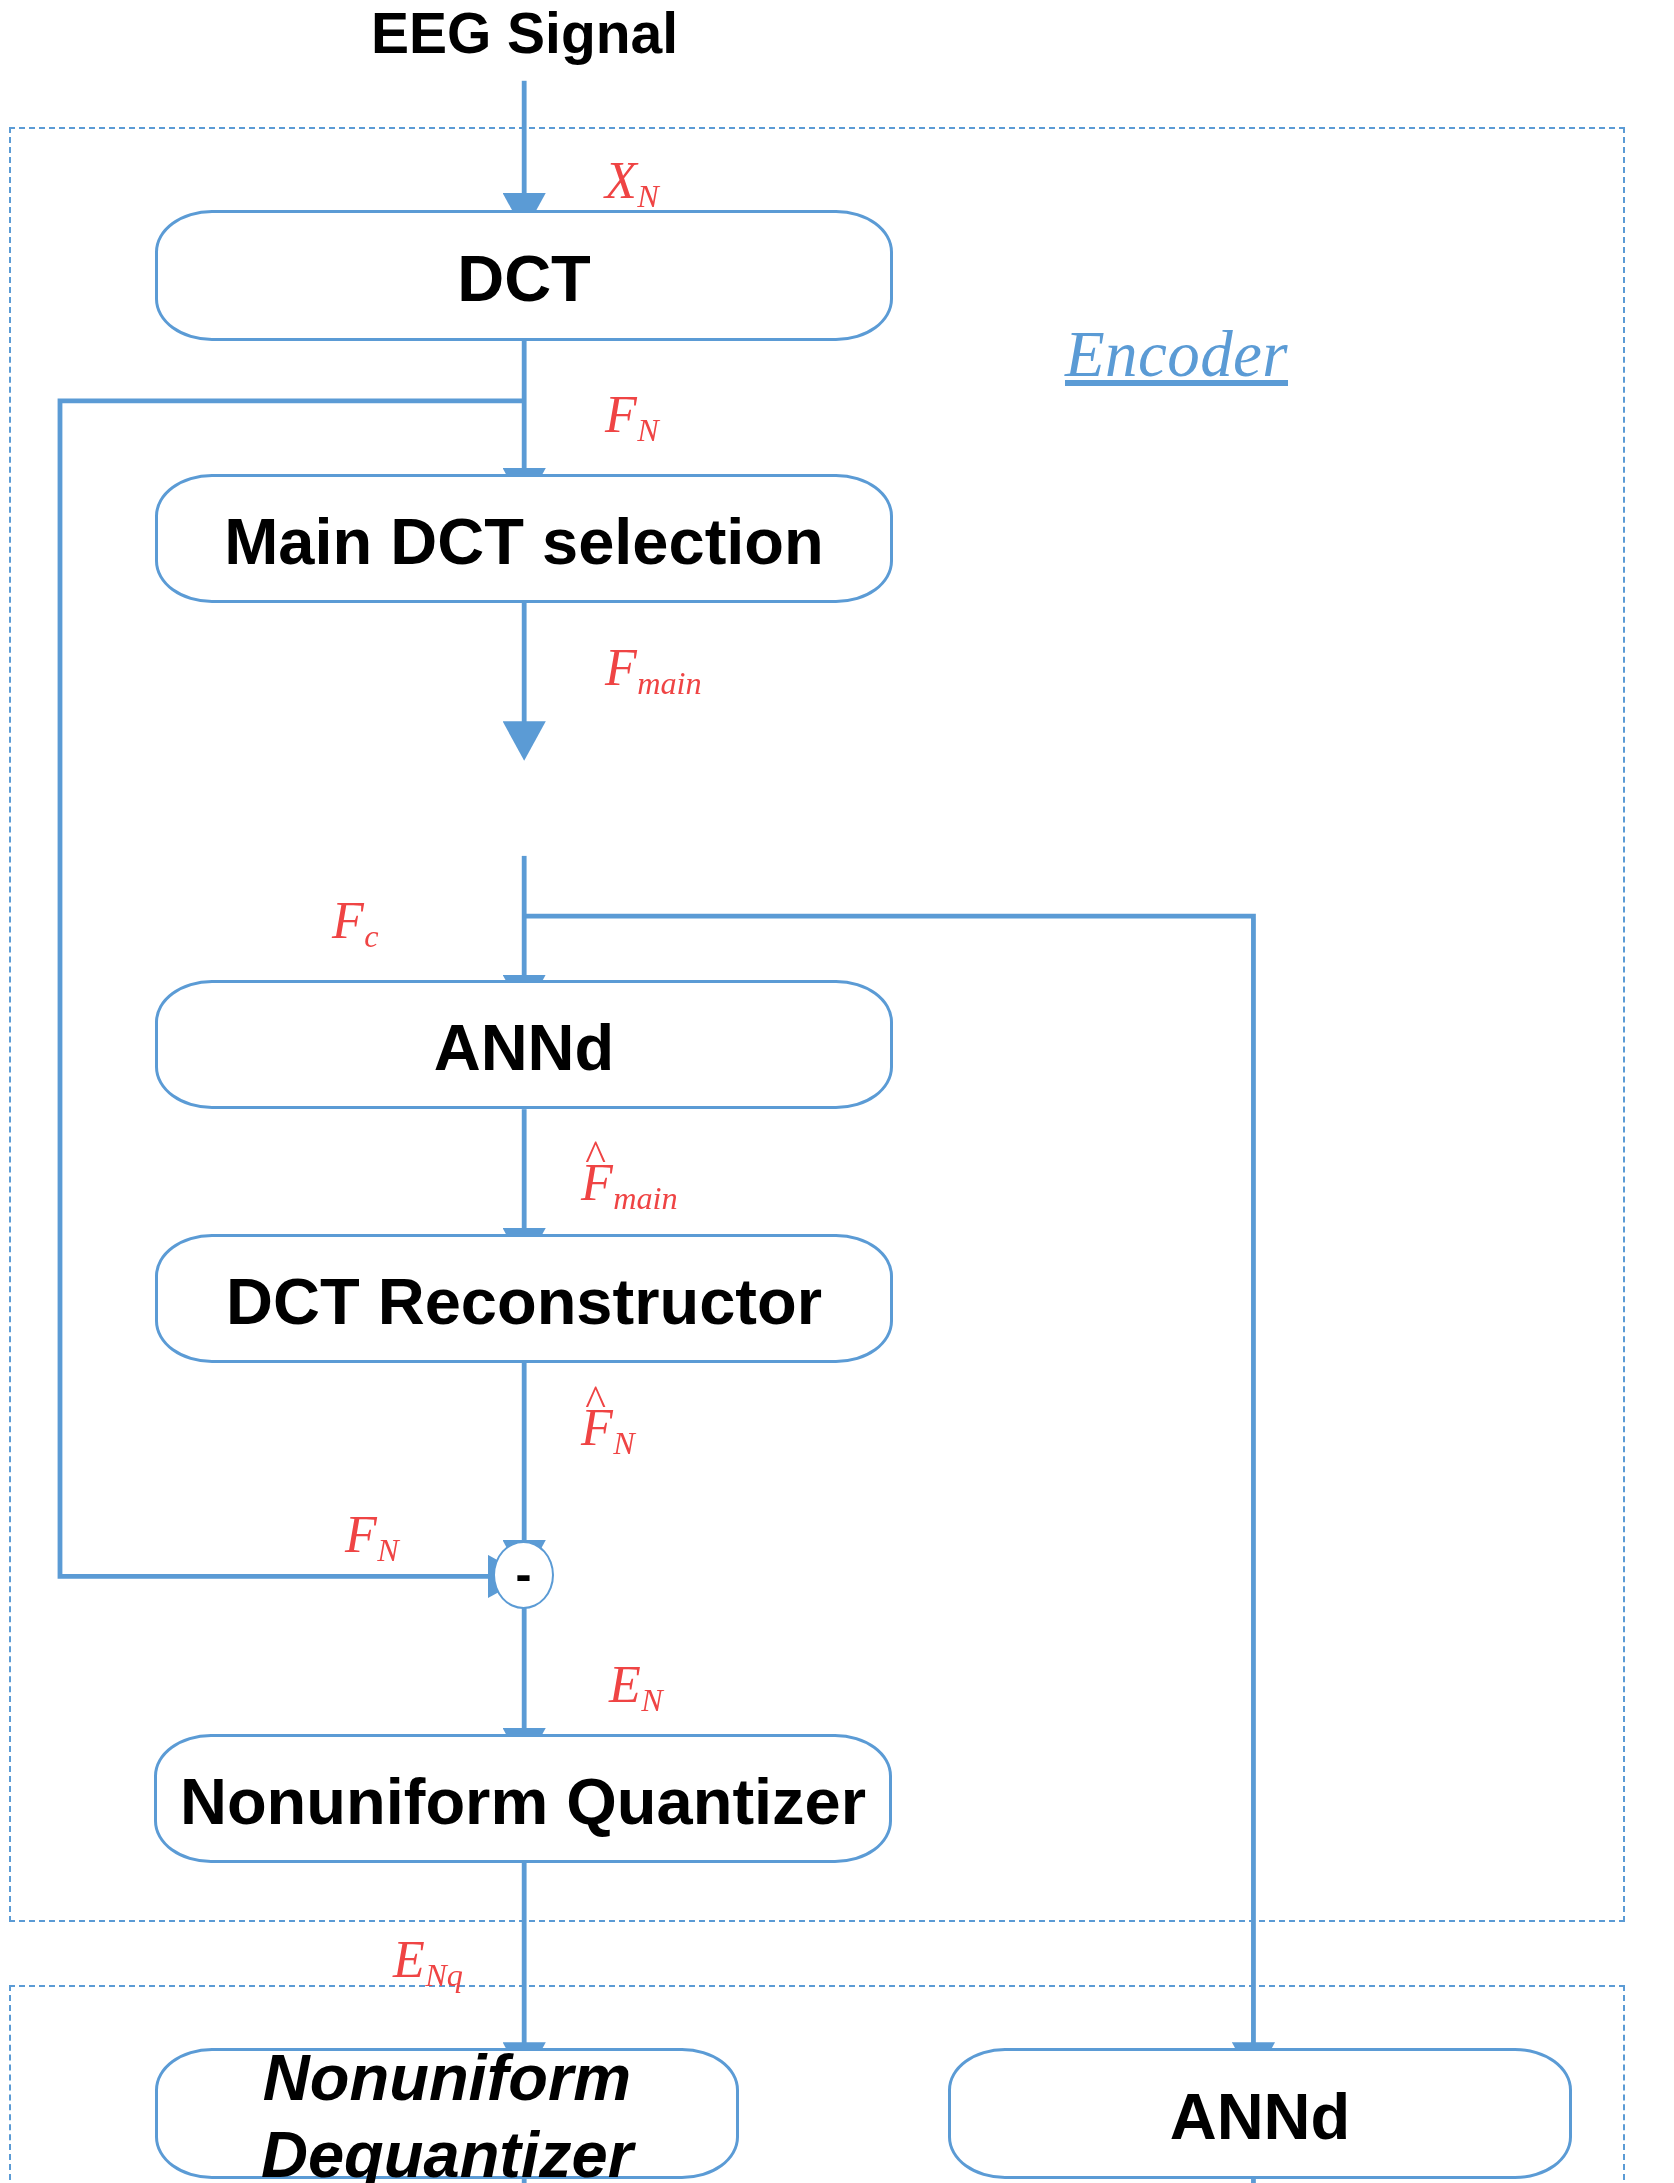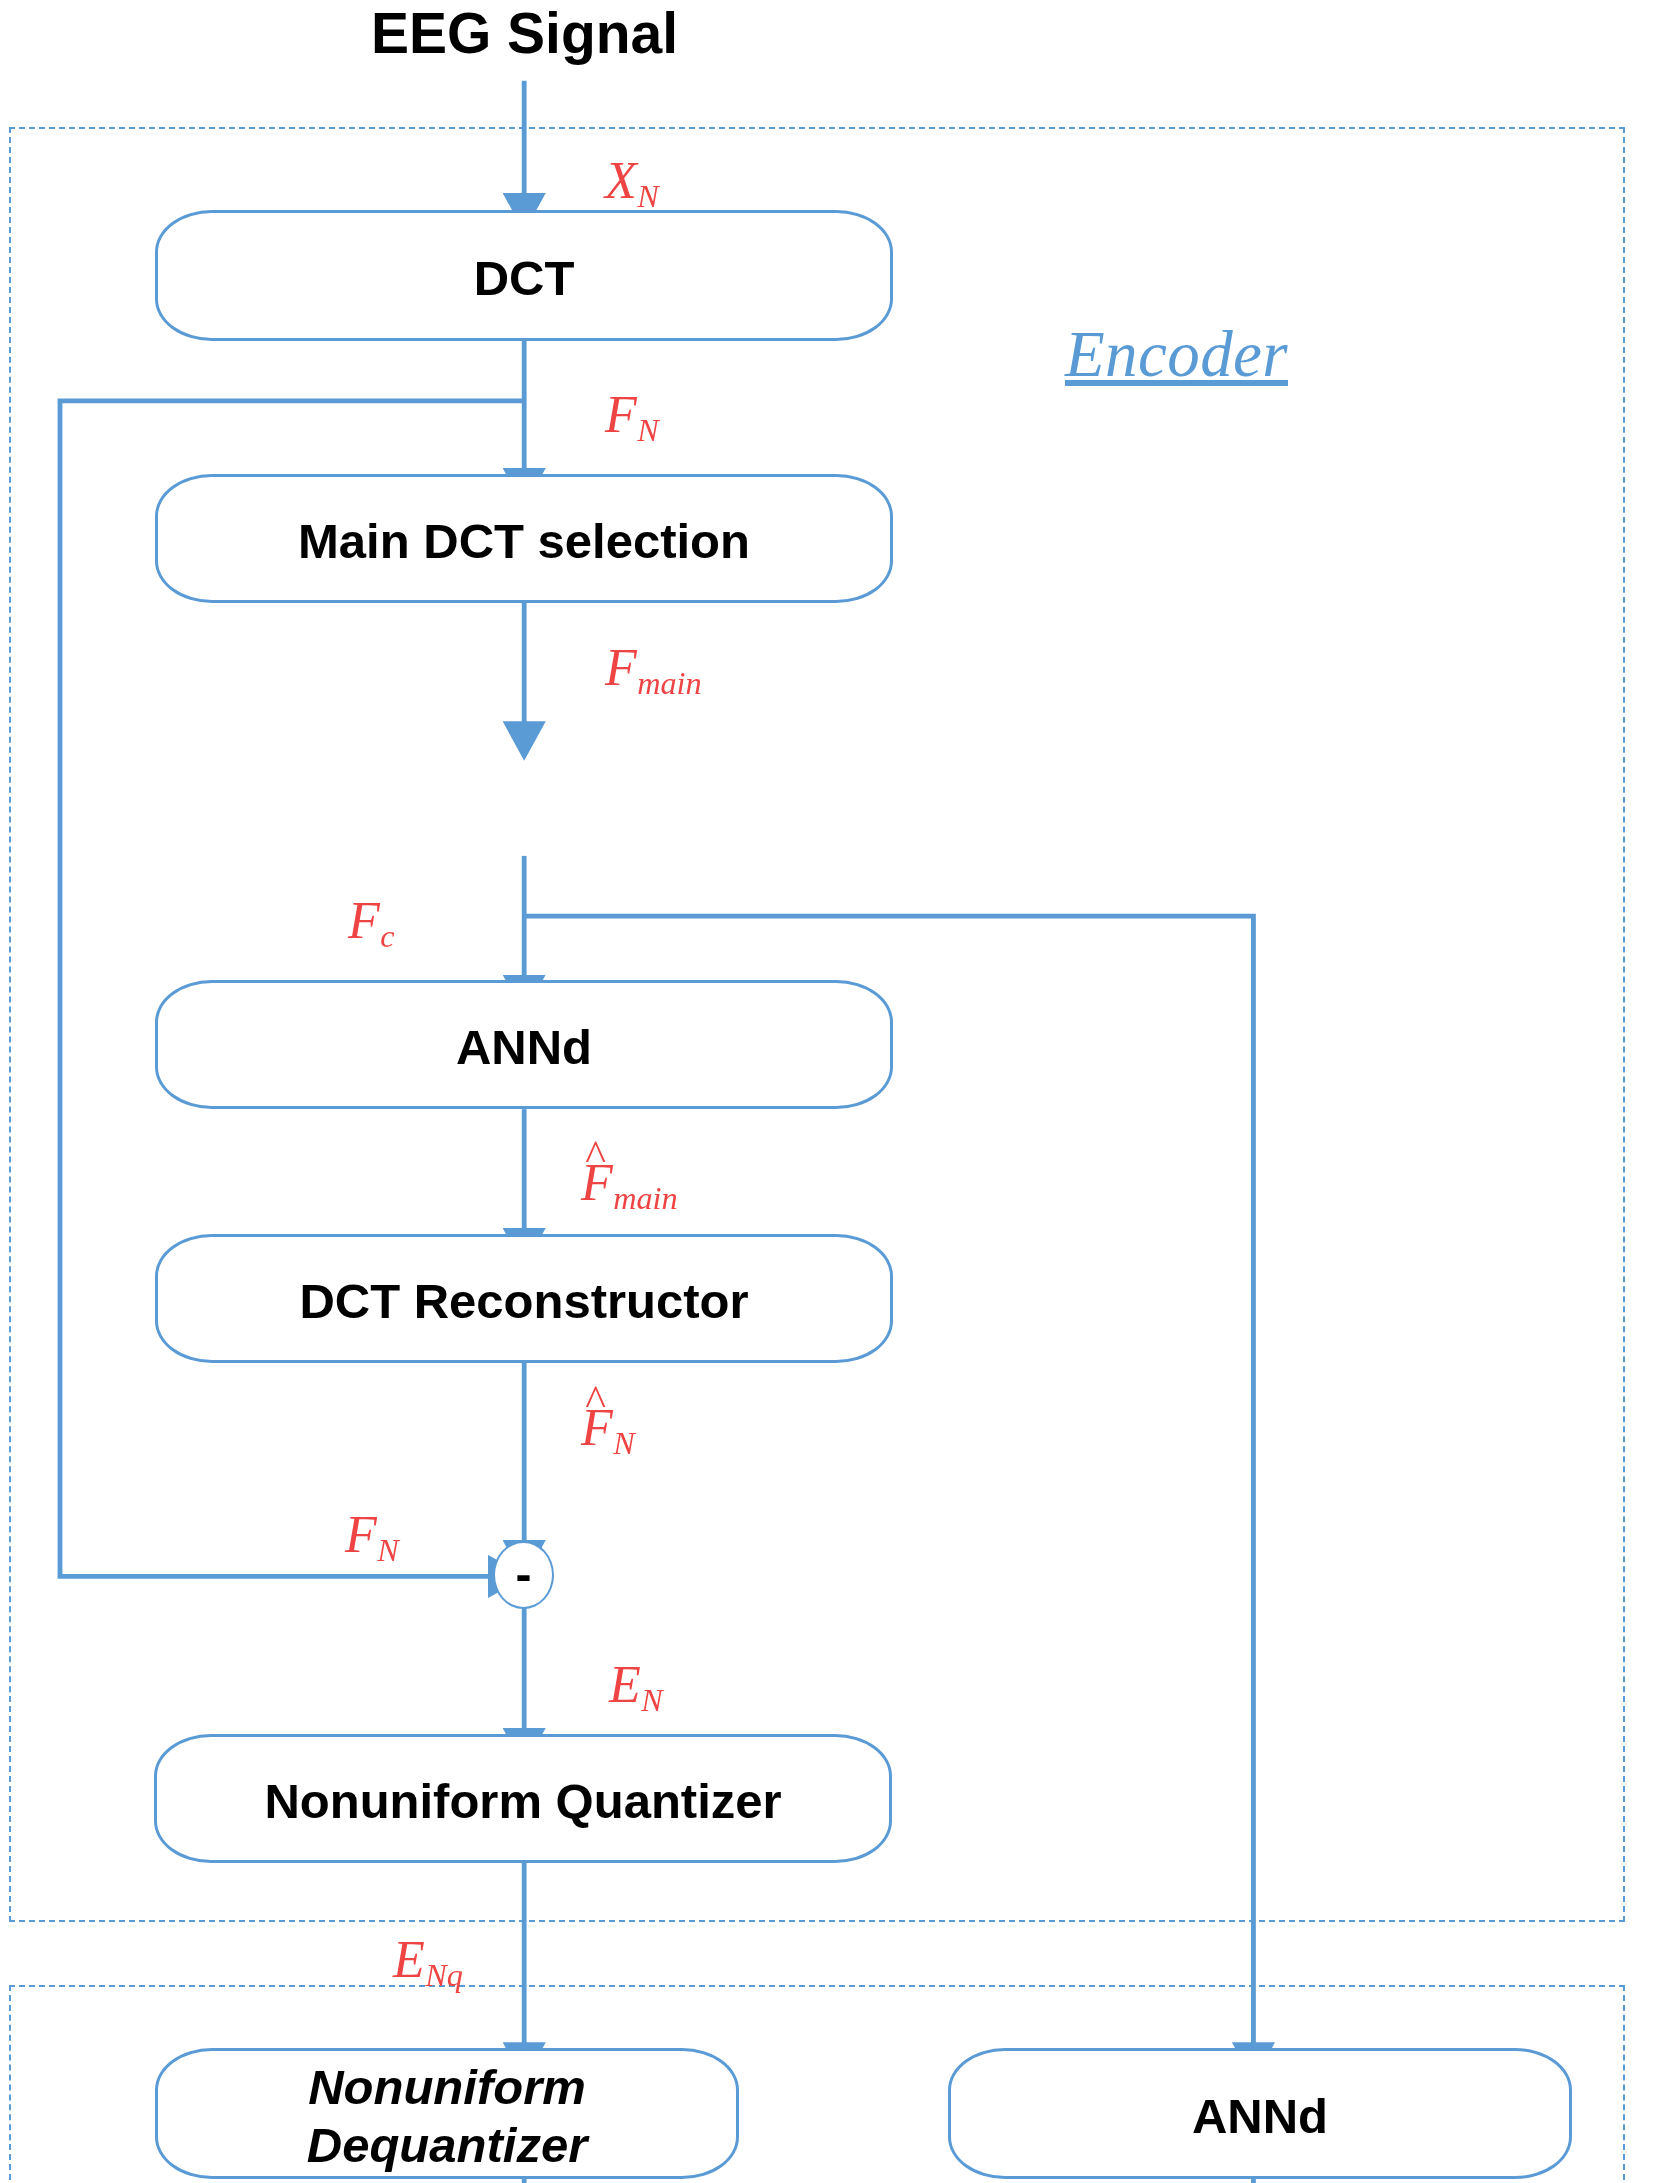--- a/index.html
+++ b/index.html
@@ -52,21 +52,21 @@
     border-radius: 57px / 42px;
     background: #ffffff;
     display: flex;
     align-items: center;
     justify-content: center;
     text-align: center;
   }
   .block-label {
     font-family: "Liberation Sans", sans-serif;
     font-weight: bold;
-    font-size: 49px;
+    font-size: 65px;
     color: #000000;
     line-height: 1.18;
     padding: 0 13px;
     margin-top: 7px;
   }
   .op-node {
     position: absolute;
     box-sizing: border-box;
     border: 2.6px solid #5B9BD5;
     border-radius: 50%;
@@ -208,21 +208,21 @@
   </div>
 
   <div class="sig" style="left:605px; top:389px;">
     <span class="base">F</span><sub>N</sub>
   </div>
 
   <div class="sig" style="left:605px; top:642px;">
     <span class="base">F</span><sub>main</sub>
   </div>
 
-  <div class="sig" style="left:332px; top:895px;margin-left:16px;">
+  <div class="sig" style="left:332px; top:895px;">
     <span class="base">F</span><sub>c</sub>
   </div>
 
   <div class="sig" style="left:581px; top:1157px;">
     <span class="base"><span class="hat">^</span>F</span><sub>main</sub>
   </div>
 
   <div class="sig" style="left:581px; top:1402px;">
     <span class="base"><span class="hat">^</span>F</span><sub>N</sub>
   </div>

